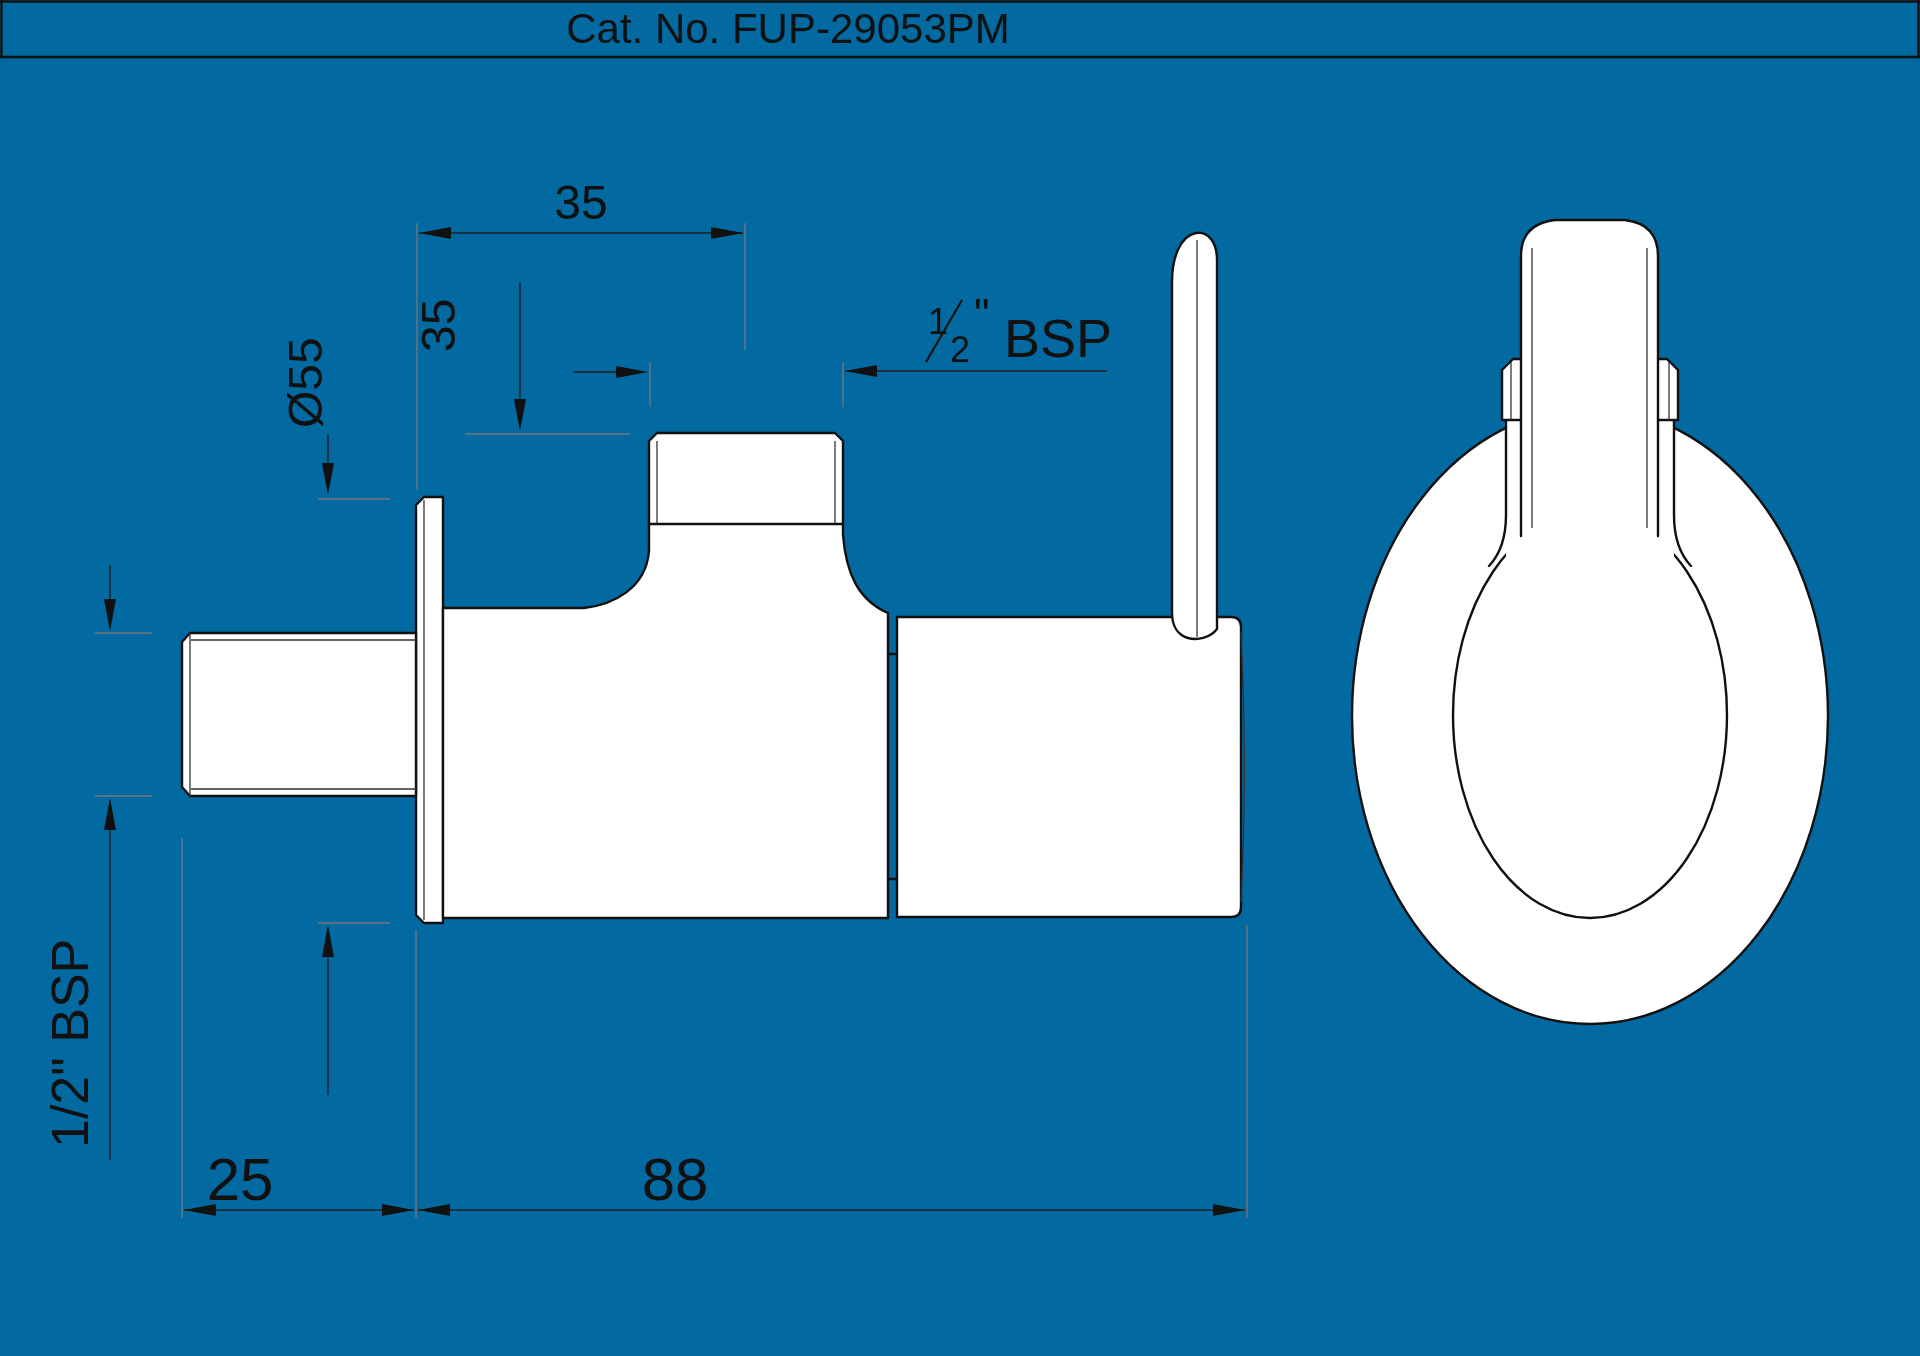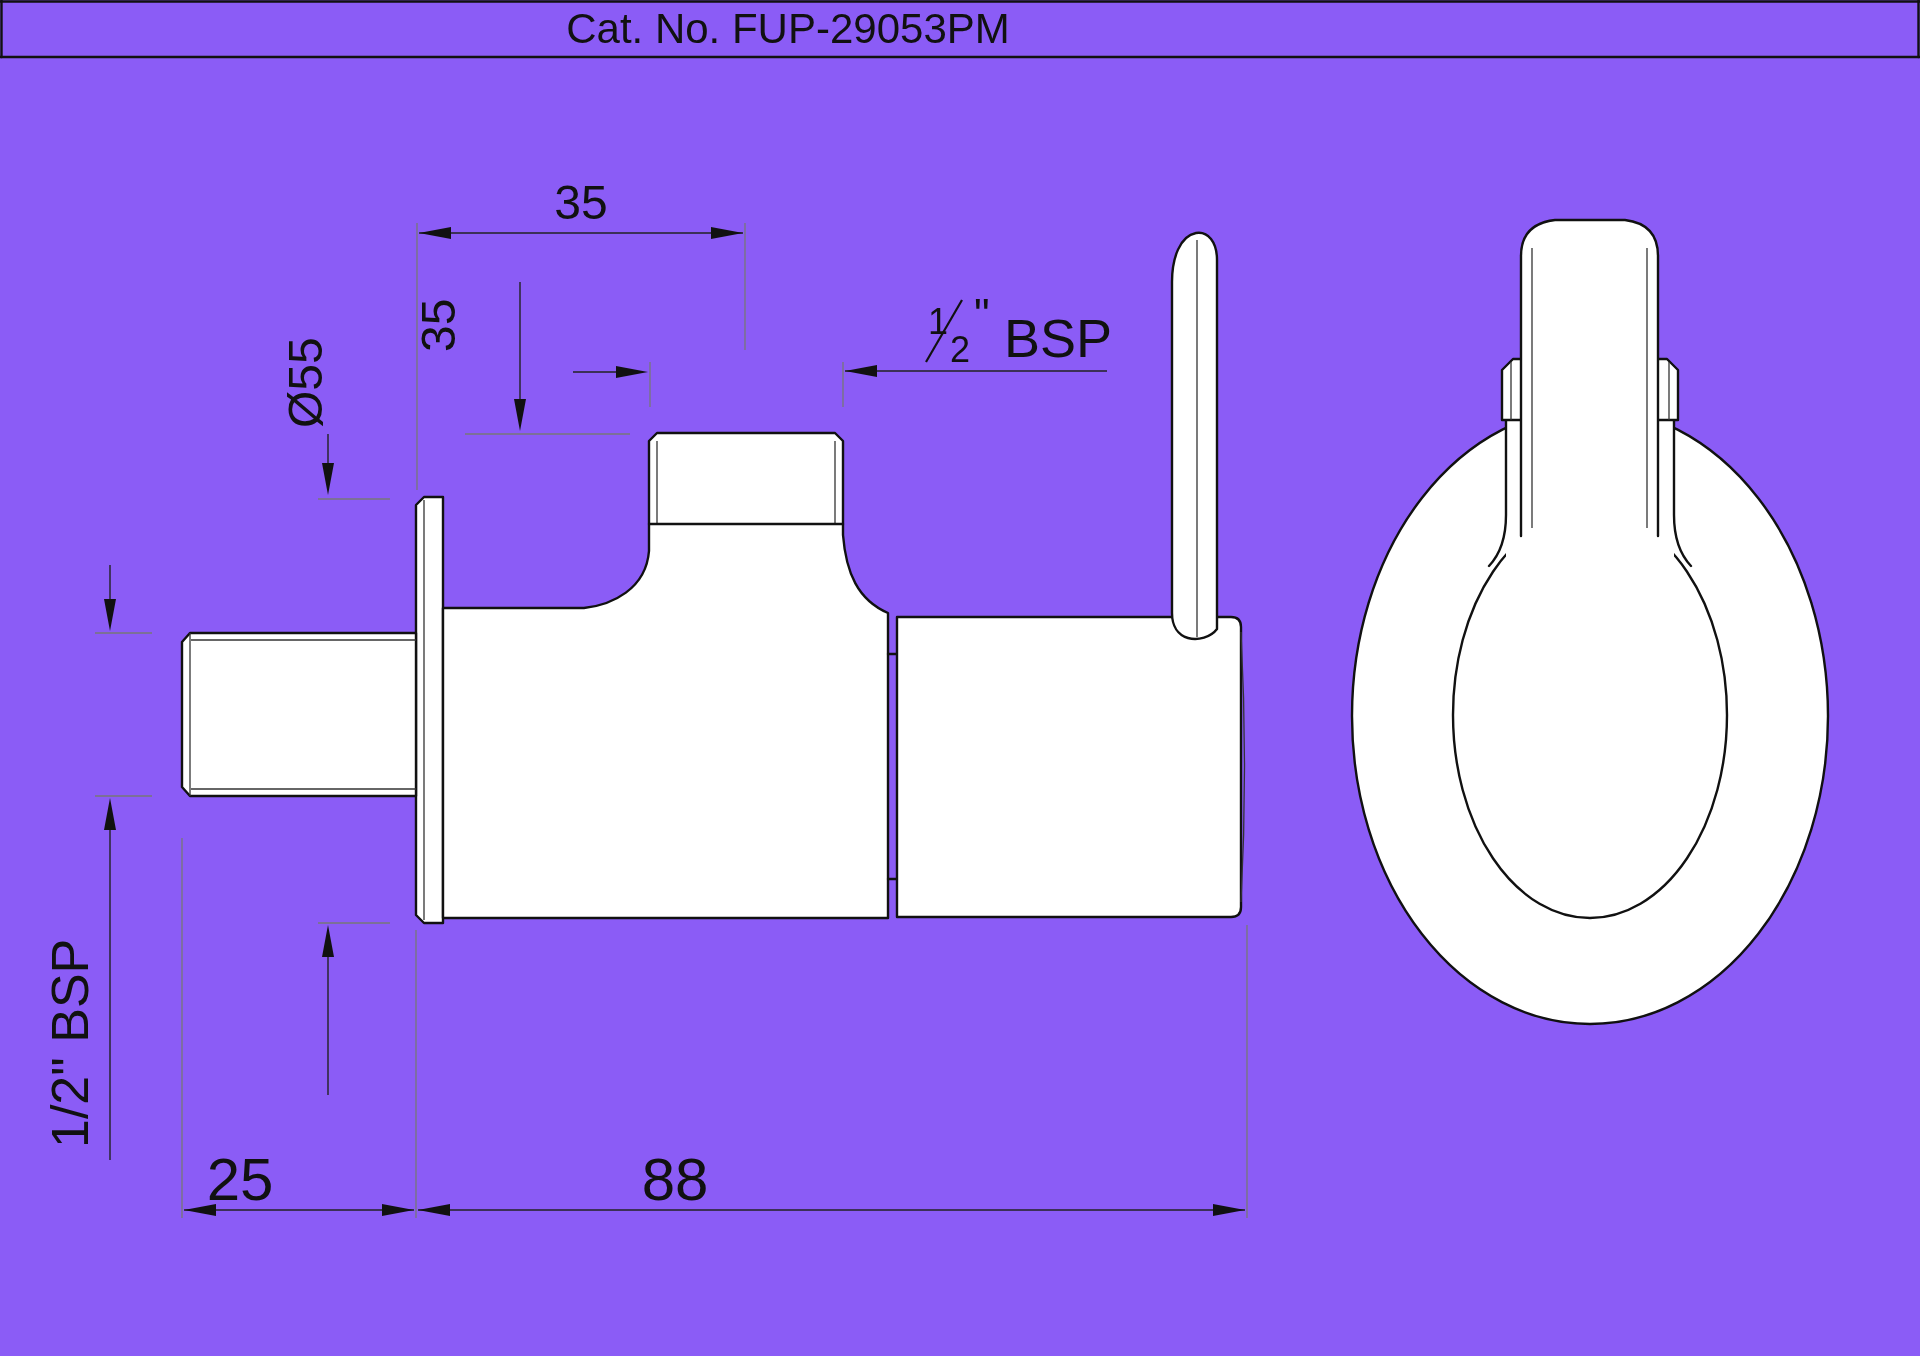--- a/index.html
+++ b/index.html
@@ -1,16 +1,16 @@
 <!DOCTYPE html>
 <html><head>
 <meta charset="utf-8">
 <style>
   html,body{margin:0;padding:0;background:#ffffff;}
-  .stage{width:1920px;height:1356px;position:relative;background:#8b5cf6;}
+  .stage{width:1920px;height:1356px;position:relative;background:#0369a1;}
   svg{display:block;}
   text{font-family:"Liberation Sans","DejaVu Sans",sans-serif;fill:#111;}
   .ol{fill:none;stroke:#111;stroke-width:2.4;stroke-linejoin:round;stroke-linecap:round;}
   .olf{fill:#fff;stroke:#111;stroke-width:2.4;stroke-linejoin:round;stroke-linecap:round;}
   .tl{fill:none;stroke:#333;stroke-width:1.3;}
   .dl{fill:none;stroke:#222;stroke-width:1.4;}
   .el{fill:none;stroke:#777;stroke-width:1.3;}
   .ah{fill:#111;stroke:none;}
   .dt{font-size:48px;}
   .bt{font-size:60px;}

